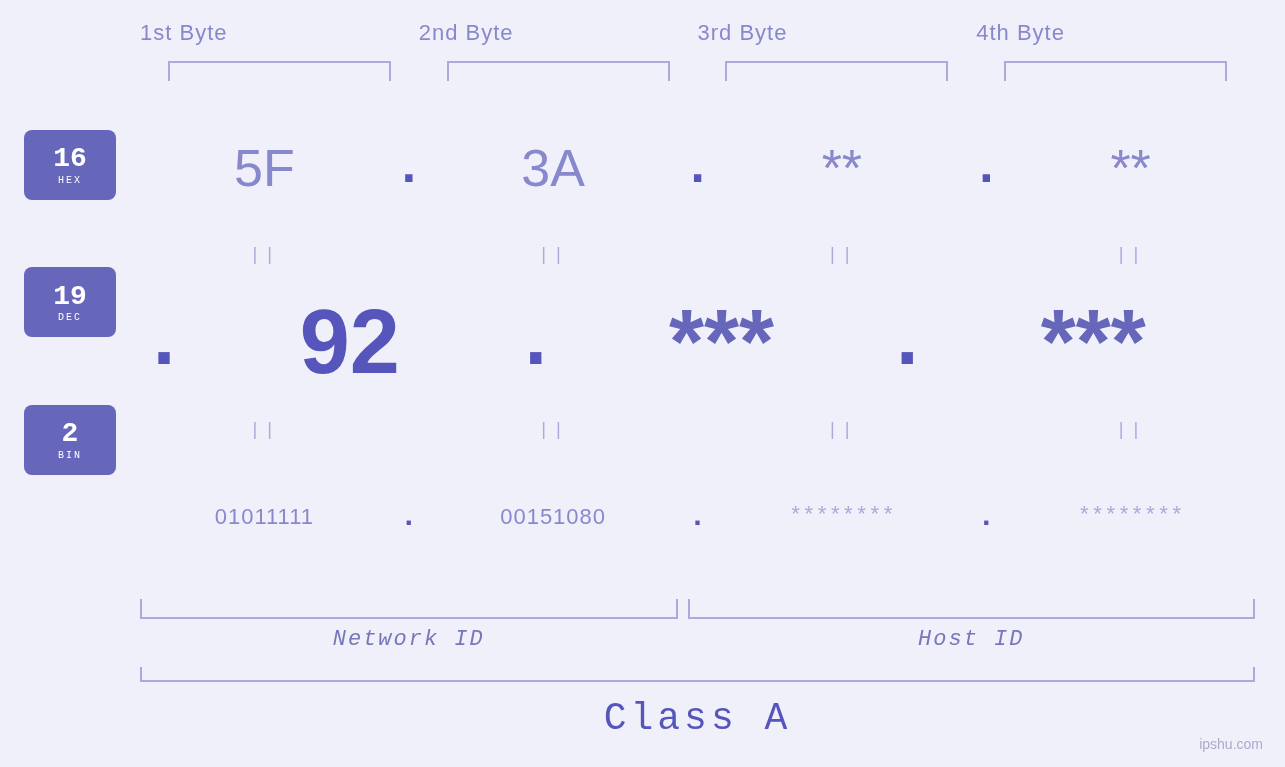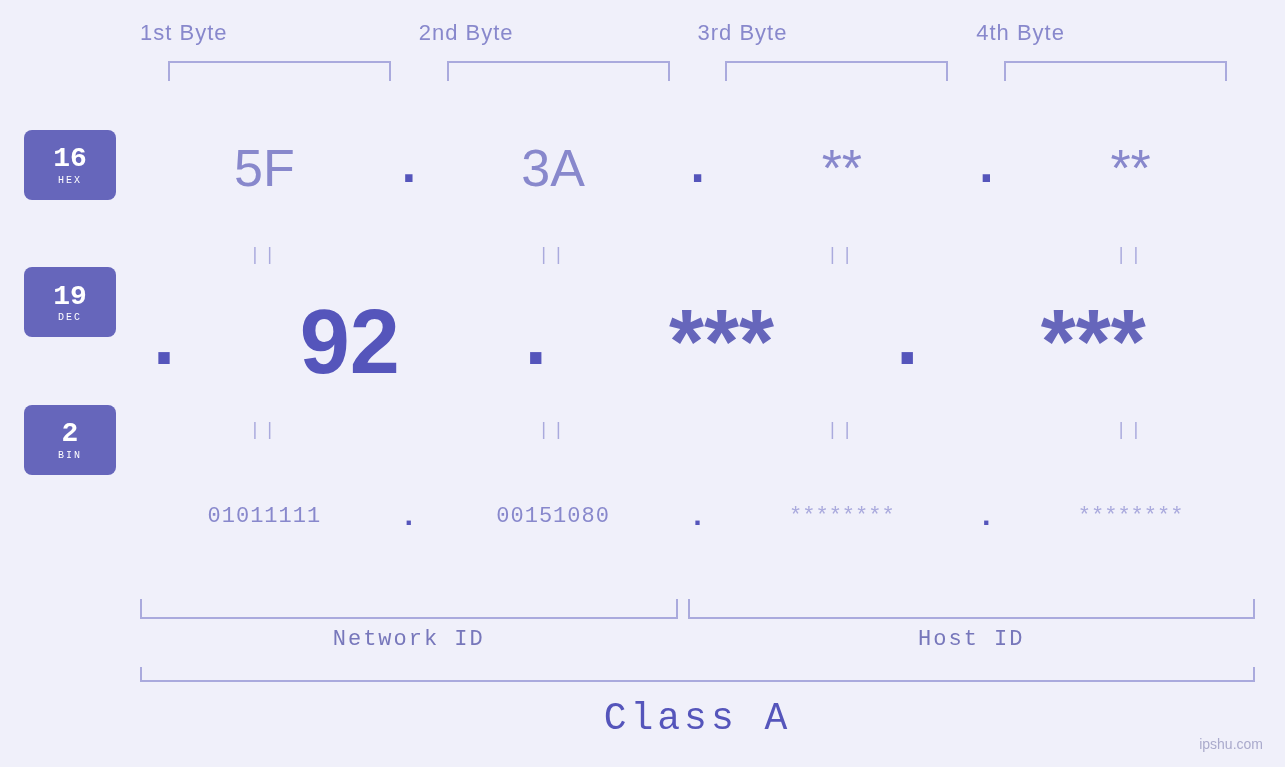--- a/index.html
+++ b/index.html
@@ -138,21 +138,21 @@
 
     .dec-value {
       font-size: 90px;
       font-family: Arial, sans-serif;
       color: #5555bb;
       font-weight: bold;
     }
 
     .bin-value {
       font-size: 22px;
-      font-family: Liberation Mono, monospace;
+      font-family: Liberation Sans, sans-serif;
       color: #8888cc;
       letter-spacing: 1px;
     }
 
     .dot {
       color: #5555bb;
       font-size: 52px;
       font-weight: bold;
       text-align: center;
       flex: 0 0 40px;
@@ -212,20 +212,21 @@
     }
 
     .bracket-bottom-gap {
       width: 5px;
     }
 
     
     .id-labels {
       display: flex;
       margin-top: 8px;
+      font-style: italic;
     }
 
     .network-id-label {
       width: calc(50% - 20px);
       text-align: center;
       color: #7777bb;
       font-size: 22px;
       font-family: 'Courier New', Courier, monospace;
       letter-spacing: 2px;
     }

